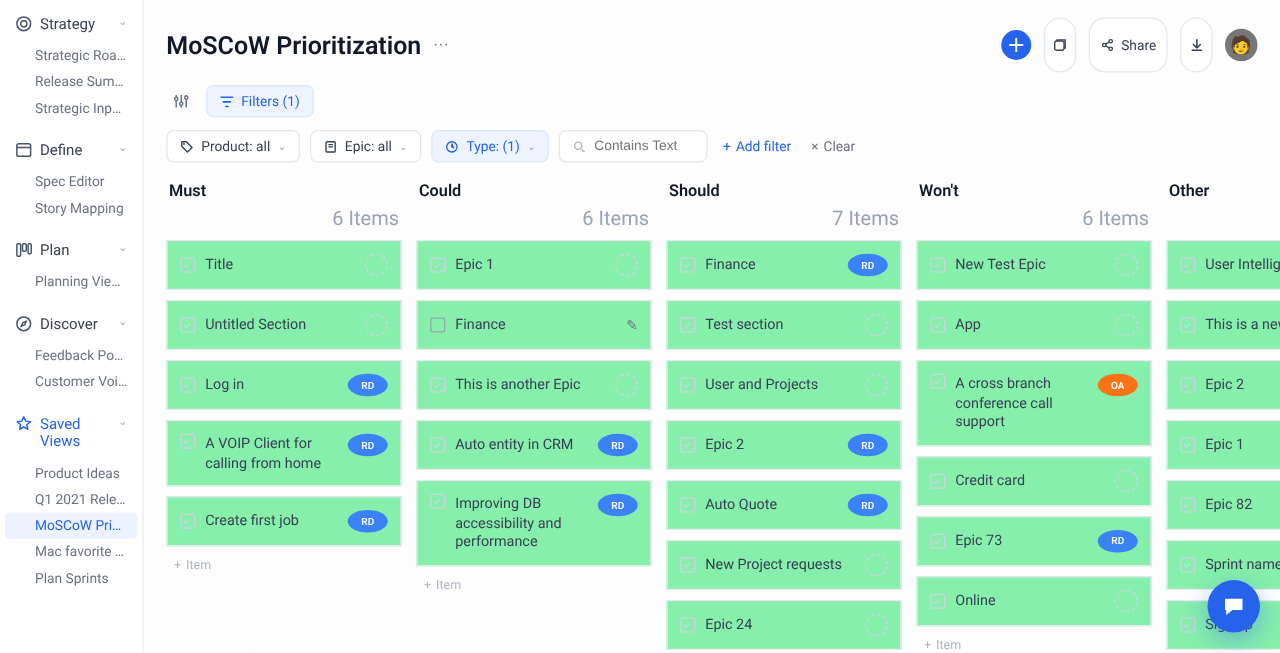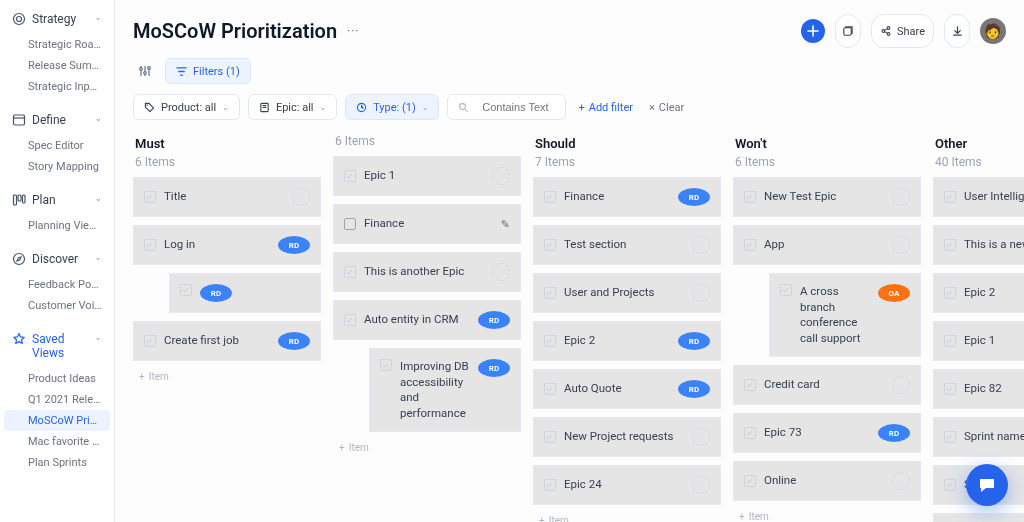--- a/index.html
+++ b/index.html
@@ -21,42 +21,42 @@
   .saved-head { color:#2563eb; }
   .saved-head .nav-icon { color:#2563eb; }
 
   
   .main { flex:1 1 auto; display:flex; flex-direction:column; overflow:hidden; background:#fdfdfe; }
   .topbar { display:flex; align-items:center; padding:14px 18px 10px 18px; gap:10px; }
   .title { font-size:20px; font-weight:600; color:#111827; }
   .title-menu { color:#6b7280; letter-spacing:1px; cursor:pointer; }
   .topbar-right { margin-left:auto; display:flex; align-items:center; gap:10px; }
   .fab { width:24px; height:24px; border-radius:50%; background:#2563eb; color:#fff; display:flex; align-items:center; justify-content:center; font-size:14px; cursor:pointer; }
-  .tbtn { height:34px; min-width:26px; padding:0 8px; border:1px solid #e2e8f0; border-radius:13px; display:inline-flex; align-items:center; gap:5px; font-size:11px; color:#374151; cursor:pointer; background:#fff; }
+  .tbtn { height:44px; min-width:26px; padding:0 8px; border:1px solid #e2e8f0; border-radius:13px; display:inline-flex; align-items:center; gap:5px; font-size:11px; color:#374151; cursor:pointer; background:#fff; }
   .avatar { width:26px; height:26px; border-radius:50%; background:#777; overflow:hidden; display:flex; align-items:center; justify-content:center; font-size:14px; }
 
   
   .toolbar { display:flex; align-items:center; gap:8px; padding:0 18px 10px 18px; }
   .tool-ico { width:24px; height:24px; display:flex; align-items:center; justify-content:center; color:#64748b; border-radius:6px; cursor:pointer; }
   .pill { height:26px; padding:12px 10px; border:1px solid #e2e8f0; border-radius:6px; display:inline-flex; align-items:center; gap:6px; font-size:11px; color:#374151; cursor:pointer; background:#fff; }
   .pill.active { color:#2563eb; background:#eef4ff; border-color:#dbe7ff; }
   .pill .chev { color:#94a3b8; font-size:8px; }
   .pill-row { display:flex; gap:8px; padding: 0 18px 14px 18px; align-items:center; flex-wrap:wrap; }
   .search-pill { color:#aeb6c3; }
   .link-blue { color:#2563eb; font-size:11px; display:inline-flex; align-items:center; gap:4px; cursor:pointer; padding:0 4px; }
   .link-muted { color:#6b7280; font-size:11px; display:inline-flex; align-items:center; gap:4px; cursor:pointer; padding:0 4px; }
 
   
   .board { flex:1 1 auto; overflow:auto; padding:0 0 23px 18px; }
   .columns { display:flex; gap:12px; align-items:flex-start; min-width:1040px; }
   .col { width:188px; min-width:188px; display:flex; flex-direction:column; }
   .col-head { font-size:13px; font-weight:600; color:#111827; padding:2px 2px 4px 2px; }
-  .col-sub { font-size:12px; color:#9aa3b2; padding:0 2px 8px 2px; }
-  .card { background:#e5e5e5; border:1px solid #e5e9ef; border-radius:0; padding:10px 10px; margin-bottom:8px; display:flex; align-items:center; gap:8px; font-size:11.5px; color:#374151; cursor:pointer; min-height:40px; }
-  .card.tall { align-items:flex-start;margin-left:36px; }
+  .col-sub { font-size:16px; color:#9aa3b2; padding:0 2px 8px 2px;text-align:right; }
+  .card { background:#86efac; border:1px solid #e5e9ef; border-radius:0; padding:10px 10px; margin-bottom:8px; display:flex; align-items:center; gap:8px; font-size:11.5px; color:#374151; cursor:pointer; min-height:40px; }
+  .card.tall { align-items:flex-start; }
   .card .ico { width:12px; height:12px; border-radius:2px; border:1.5px solid #cbd5e1; display:inline-block; flex:0 0 auto; position:relative; }
   .card .ico::after { content:""; position:absolute; left:2px; top:3px; width:4px; height:2px; border-left:1.5px solid #cbd5e1; border-bottom:1.5px solid #cbd5e1; transform:rotate(-45deg); }
   .card .txt { flex:1 1 auto; line-height:1.35; }
   .card .badge { width:32px; height:18px; border-radius:50%; display:flex; align-items:center; justify-content:center; font-size:8px; font-weight:600; color:#fff; flex:0 0 auto; }
   .card .dashed { width:18px; height:18px; border-radius:50%; border:1px dashed #cbd5e1; flex:0 0 auto; }
   .chk { width:12px; height:12px; border-radius:2px; border:1.5px solid #9aa3b2; display:inline-block; }
   .pen { color:#6b7280; font-size:11px; flex:0 0 auto; }
   .add-item { font-size:10px; color:#aeb6c3; padding:2px 6px; cursor:pointer; display:inline-flex; gap:4px; align-items:center; }
 
   .chat-fab { position:fixed; right:16px; bottom:16px; width:42px; height:42px; border-radius:50%; background:#2563eb; display:flex; align-items:center; justify-content:center; color:#fff; box-shadow:0 6px 20px rgba(37,99,235,.4); cursor:pointer; }
@@ -246,21 +246,21 @@
         <span>Type: (1)</span>
         <span class="chev">⌄</span>
       </div>
       <div class="pill search-pill">
         <span>
             <svg width="11" height="11" viewBox="0 0 12 12">
               <circle cx="5" cy="5" r="3.2" fill="none" stroke="currentColor" stroke-width="1.2"></circle>
               <path d="M8 8l2.5 2.5" stroke="currentColor" stroke-width="1.2"></path>
             </svg>
           </span>
-        <input type="text" style="border: none; outline: none; width: 80px; font-size: 11px; color: rgb(55, 65, 81); background: transparent; text-align: center;" placeholder="Contains Text">
+        <input type="text" style="border: none; outline: none; width: 80px; font-size: 11px; color: rgb(55, 65, 81); background: transparent;" placeholder="Contains Text">
       </div>
       <span class="link-blue">
         <span>+</span>
         <span>Add filter</span>
       </span>
       <span class="link-muted">
         <span>×</span>
         <span>Clear</span>
       </span>
     </div>
@@ -270,38 +270,45 @@
           <div class="col">
             <div class="col-head">Must</div>
             <div class="col-sub">6 Items</div>
             <div class="card">
               <span class="ico"></span>
               <span class="txt">Title</span>
               <span class="dashed"></span>
             </div>
             <div class="card">
               <span class="ico"></span>
+              <span class="txt">Untitled Section</span>
+              <span class="dashed"></span>
+            </div>
+            <div class="card">
+              <span class="ico"></span>
               <span class="txt">Log in</span>
               <span class="badge" style="background: rgb(59, 130, 246);">RD</span>
             </div>
             <div class="card tall">
               <span class="ico"></span>
+              <span class="txt">A VOIP Client for calling from home</span>
               <span class="badge" style="background: rgb(59, 130, 246);">RD</span>
             </div>
             <div class="card">
               <span class="ico"></span>
               <span class="txt">Create first job</span>
               <span class="badge" style="background: rgb(59, 130, 246);">RD</span>
             </div>
             <div class="add-item">
               <span>+</span>
               <span>Item</span>
             </div>
           </div>
           <div class="col">
+            <div class="col-head">Could</div>
             <div class="col-sub">6 Items</div>
             <div class="card">
               <span class="ico"></span>
               <span class="txt">Epic 1</span>
               <span class="dashed"></span>
             </div>
             <div class="card">
               <span class="chk"></span>
               <span class="txt">Finance</span>
               <span class="pen">✎</span>

